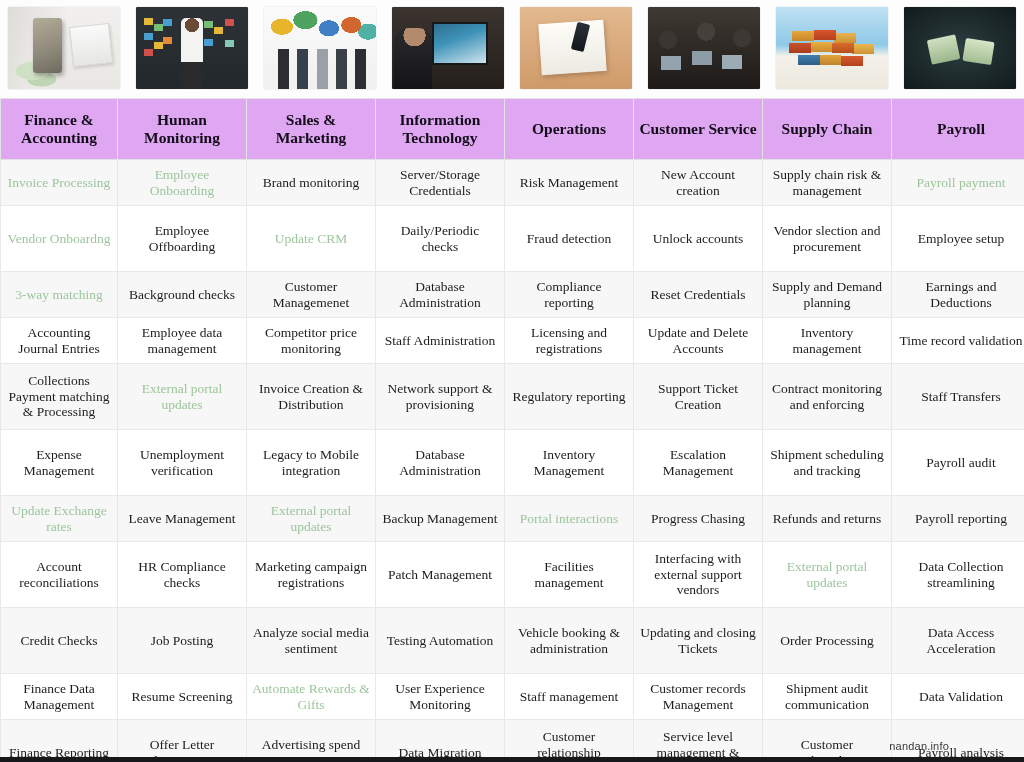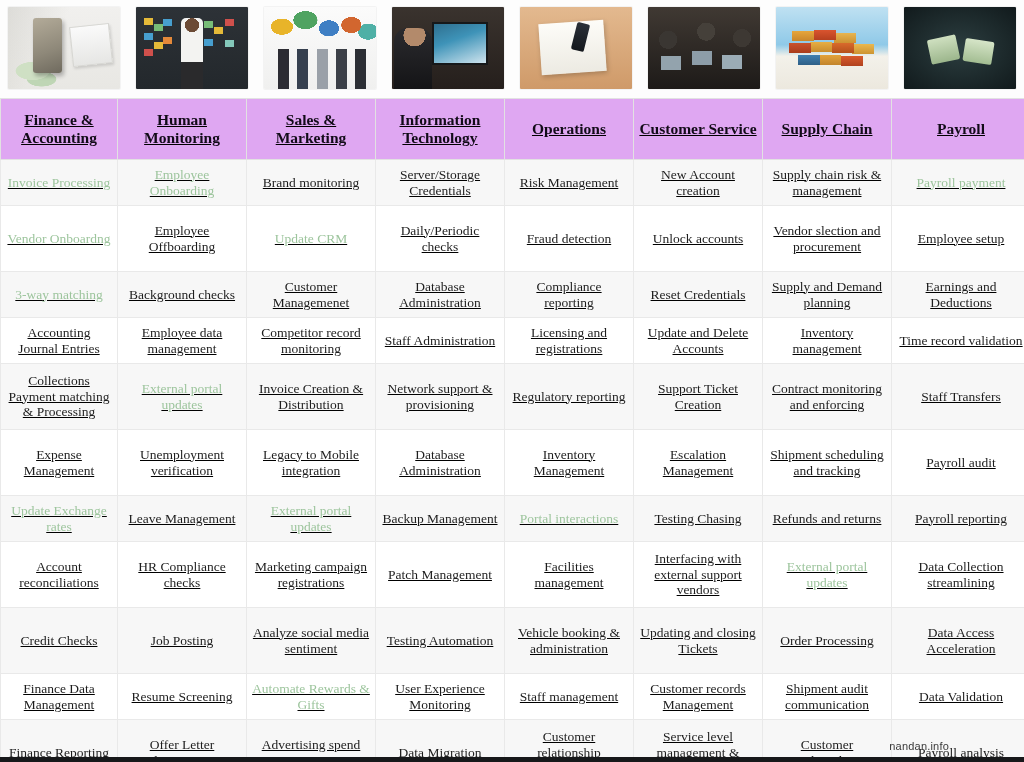--- a/index.html
+++ b/index.html
@@ -14,21 +14,20 @@
     overflow: hidden;
     position: relative;
   }
 
   #page {
     width: 957px;
     height: 762px;
     position: relative;
     box-sizing: border-box;
     background: #f97316;
-    text-decoration: underline;
   }
 
   
   .image-strip {
     display: flex;
     width: 1024px;
     height: 98px;
     box-sizing: border-box;
     background: #ffffff;
   }
@@ -395,21 +394,21 @@
           <td>Customer Managemenet</td>
           <td>Database Administration</td>
           <td>Compliance reporting</td>
           <td>Reset Credentials</td>
           <td>Supply and Demand planning</td>
           <td>Earnings and Deductions</td>
         </tr>
         <tr>
           <td>Accounting Journal Entries</td>
           <td>Employee data management</td>
-          <td>Competitor record monitoring</td>
+          <td>Competitor price monitoring</td>
           <td>Staff Administration</td>
           <td>Licensing and registrations</td>
           <td>Update and Delete Accounts</td>
           <td>Inventory management</td>
           <td>Time record validation</td>
         </tr>
         <tr class="tall">
           <td>Collections Payment matching &amp; Processing</td>
           <td class="green">External portal updates</td>
           <td>Invoice Creation &amp; Distribution</td>
@@ -428,21 +427,21 @@
           <td>Escalation Management</td>
           <td>Shipment scheduling and tracking</td>
           <td>Payroll audit</td>
         </tr>
         <tr>
           <td class="green">Update Exchange rates</td>
           <td>Leave Management</td>
           <td class="green">External portal updates</td>
           <td>Backup Management</td>
           <td class="green">Portal interactions</td>
-          <td>Testing Chasing</td>
+          <td>Progress Chasing</td>
           <td>Refunds and returns</td>
           <td>Payroll reporting</td>
         </tr>
         <tr class="tall">
           <td>Account reconciliations</td>
           <td>HR Compliance checks</td>
           <td>Marketing campaign registrations</td>
           <td>Patch Management</td>
           <td>Facilities management</td>
           <td>Interfacing with external support vendors</td>

